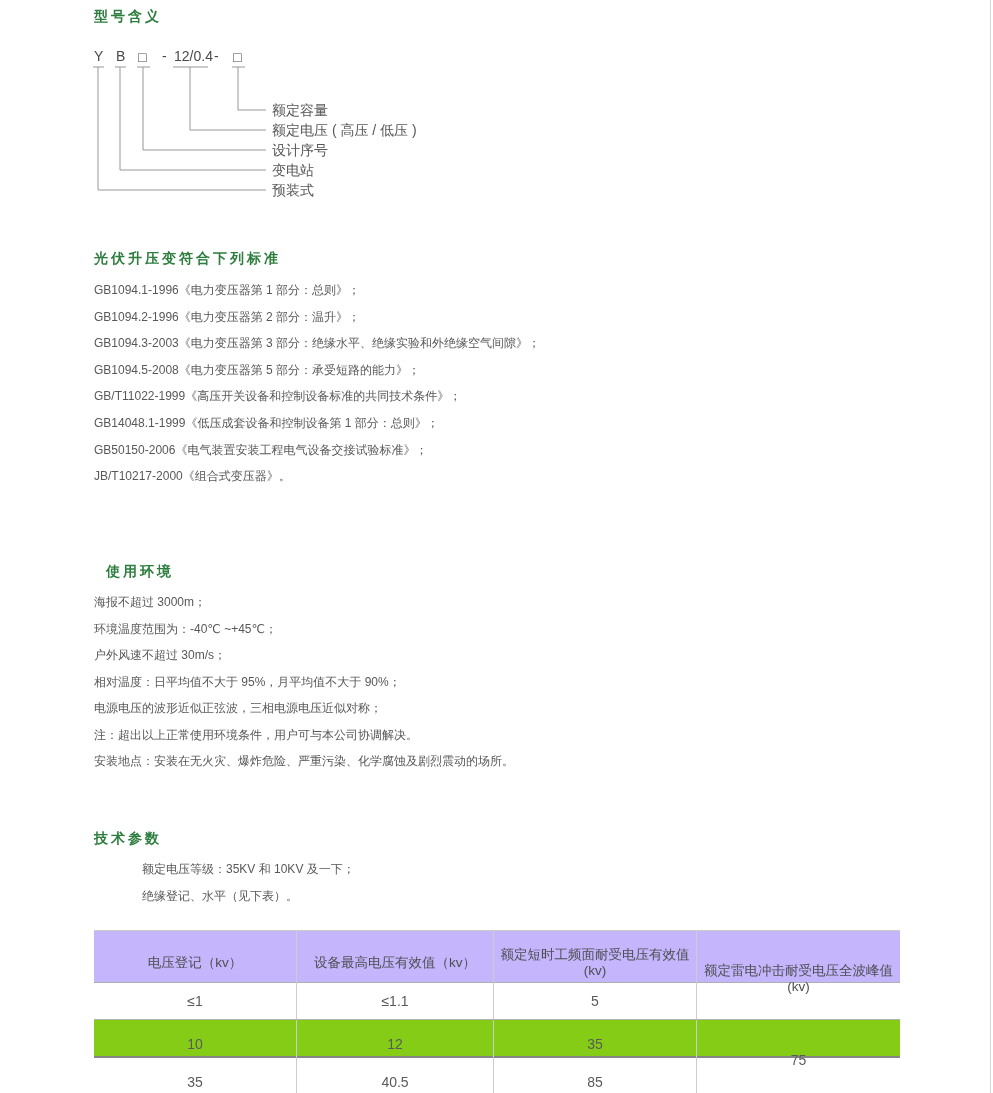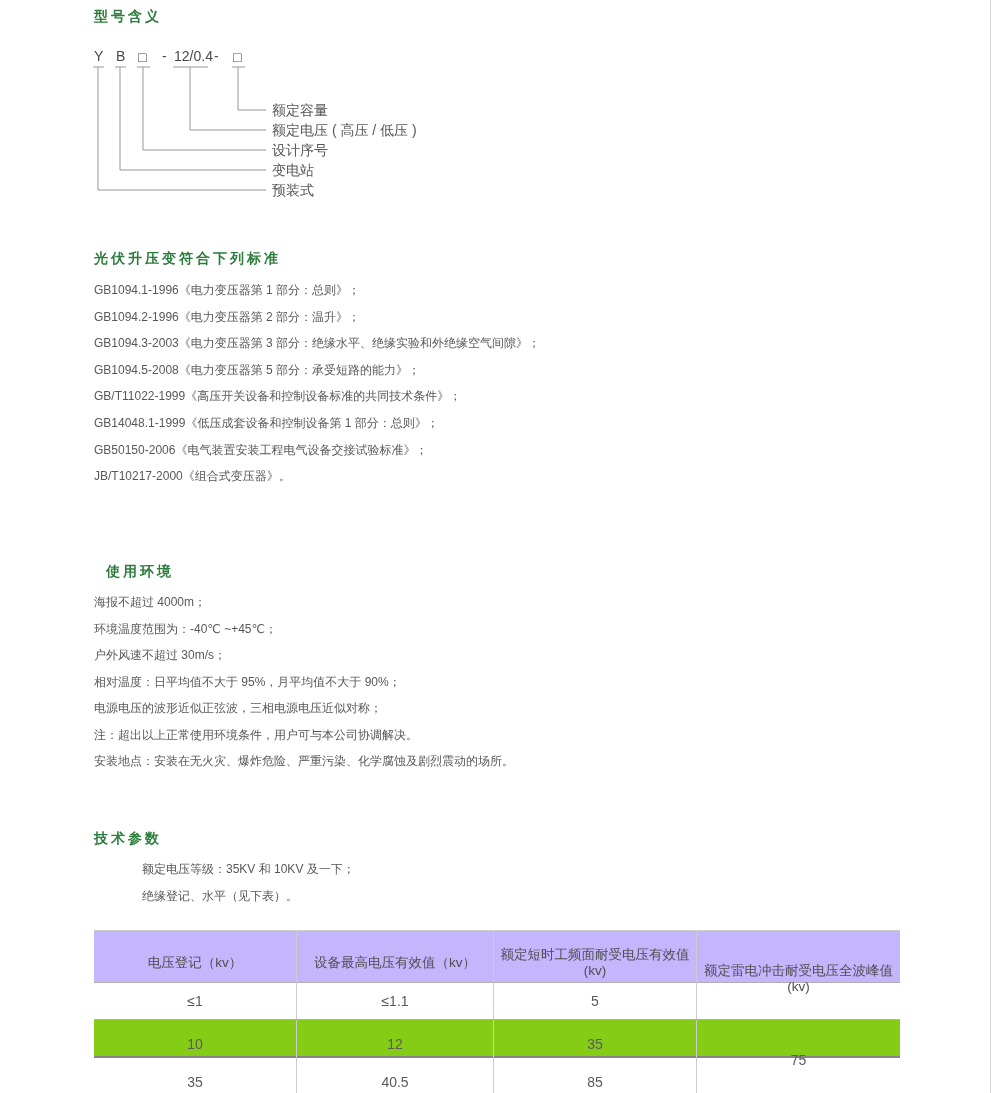--- a/index.html
+++ b/index.html
@@ -129,21 +129,21 @@
     <div class="textline">GB1094.3-2003《电力变压器第 3 部分：绝缘水平、绝缘实验和外绝缘空气间隙》；</div>
     <div class="textline">GB1094.5-2008《电力变压器第 5 部分：承受短路的能力》；</div>
     <div class="textline">GB/T11022-1999《高压开关设备和控制设备标准的共同技术条件》；</div>
     <div class="textline">GB14048.1-1999《低压成套设备和控制设备第 1 部分：总则》；</div>
     <div class="textline">GB50150-2006《电气装置安装工程电气设备交接试验标准》；</div>
     <div class="textline">JB/T10217-2000《组合式变压器》。</div>
   </div>
 
   <div class="section-title t-env">使用环境</div>
   <div class="textblock b-env">
-    <div class="textline">海报不超过 4000m；</div>
+    <div class="textline">海报不超过 3000m；</div>
     <div class="textline">环境温度范围为：-40℃ ~+45℃；</div>
     <div class="textline">户外风速不超过 30m/s；</div>
     <div class="textline">相对温度：日平均值不大于 95%，月平均值不大于 90%；</div>
     <div class="textline">电源电压的波形近似正弦波，三相电源电压近似对称；</div>
     <div class="textline">注：超出以上正常使用环境条件，用户可与本公司协调解决。</div>
     <div class="textline">安装地点：安装在无火灾、爆炸危险、严重污染、化学腐蚀及剧烈震动的场所。</div>
   </div>
 
   <div class="section-title t-params">技术参数</div>
   <div class="textblock b-params">

